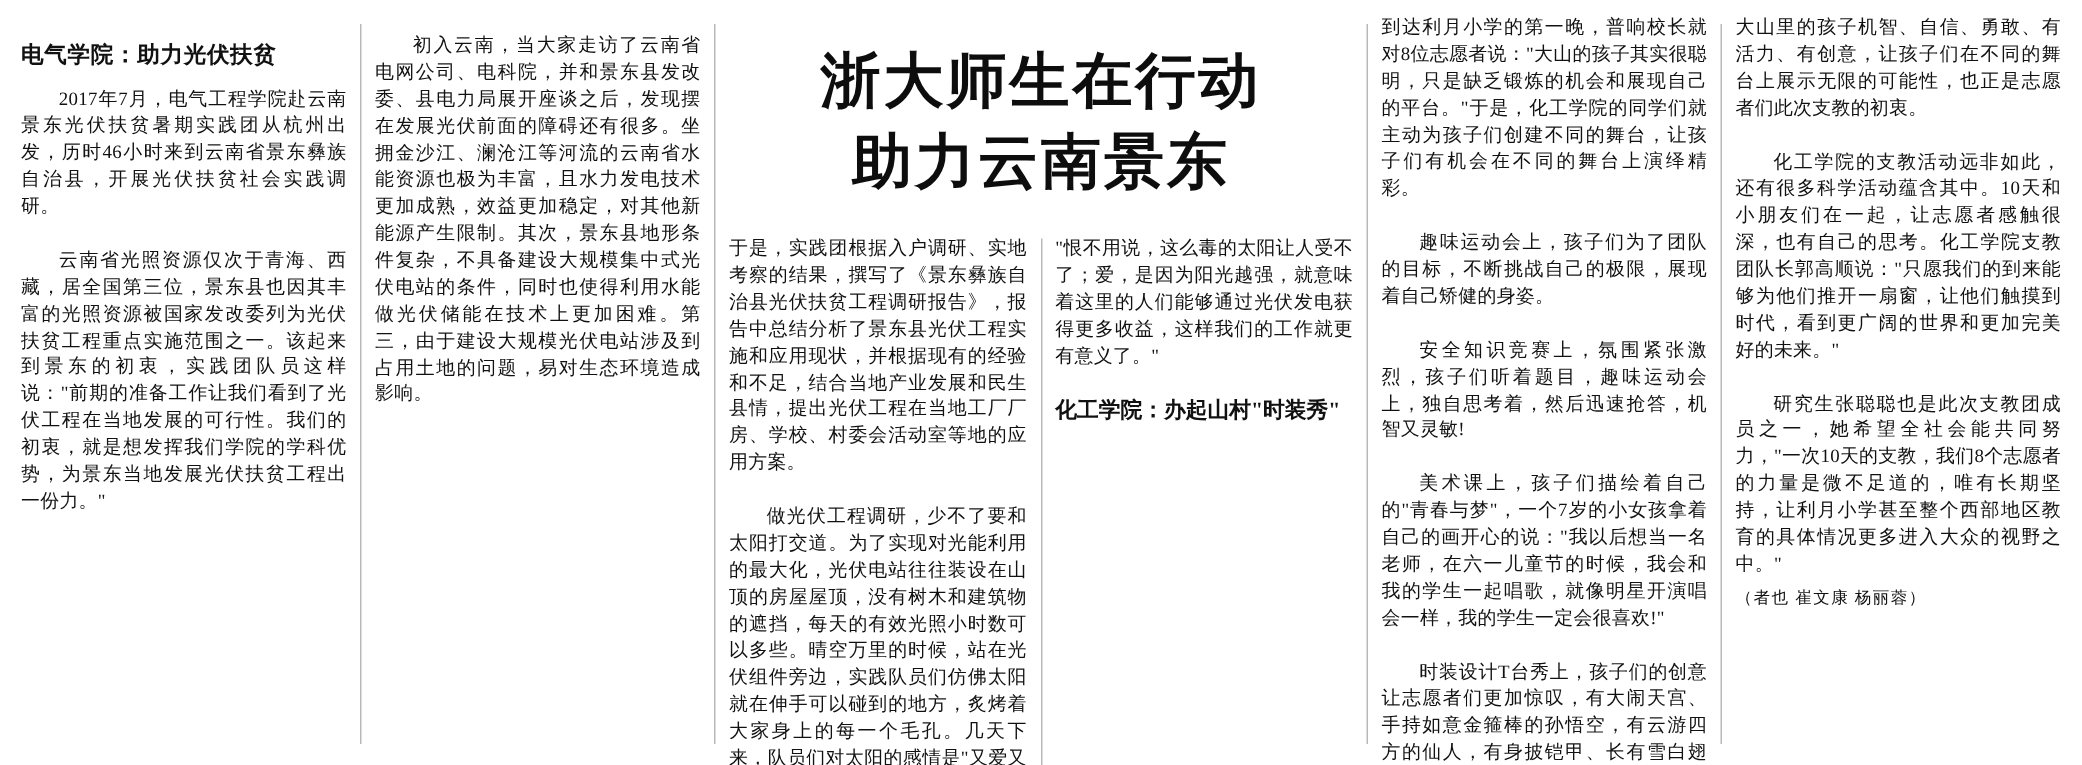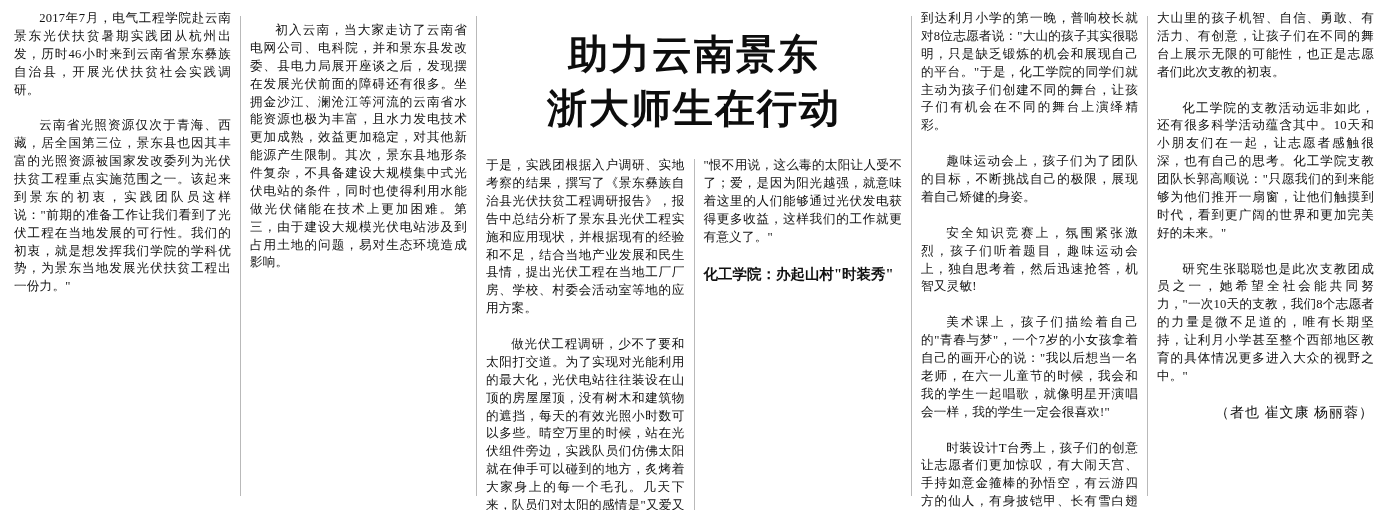--- a/index.html
+++ b/index.html
@@ -89,50 +89,50 @@
     width: 199px;
     box-sizing: border-box;
   }
   .sub-rule {
     width: 1px;
     background: #b9b9b9;
     margin: 2px 9px 6px 9px;
     flex: 0 0 1px;
   }
   .sig {
-    font-size: 14px;
-    text-align: right;
-    margin-top: 18px;
+    font-size: 11px;
+    margin-top: 5px;
     letter-spacing: 1px;
   }
   .spacer-top { height: 12px; }
 </style>
 </head>
 <body>
 
 <div class="page">
 
   <div class="col col-1">
+    <div class="headline-small">电气学院：助力光伏扶贫</div>
     <p class="body">2017年7月，电气工程学院赴云南景东光伏扶贫暑期实践团从杭州出发，历时46小时来到云南省景东彝族自治县，开展光伏扶贫社会实践调研。</p>
     <p class="body">云南省光照资源仅次于青海、西藏，居全国第三位，景东县也因其丰富的光照资源被国家发改委列为光伏扶贫工程重点实施范围之一。该起来到景东的初衷，实践团队员这样说："前期的准备工作让我们看到了光伏工程在当地发展的可行性。我们的初衷，就是想发挥我们学院的学科优势，为景东当地发展光伏扶贫工程出一份力。"</p>
   </div>
 
   <div class="vrule"></div>
 
   <div class="col col-2">
     <div class="spacer-top"></div>
     <p class="body">初入云南，当大家走访了云南省电网公司、电科院，并和景东县发改委、县电力局展开座谈之后，发现摆在发展光伏前面的障碍还有很多。坐拥金沙江、澜沧江等河流的云南省水能资源也极为丰富，且水力发电技术更加成熟，效益更加稳定，对其他新能源产生限制。其次，景东县地形条件复杂，不具备建设大规模集中式光伏电站的条件，同时也使得利用水能做光伏储能在技术上更加困难。第三，由于建设大规模光伏电站涉及到占用土地的问题，易对生态环境造成影响。</p>
   </div>
 
   <div class="vrule"></div>
 
   <div class="col col-wide">
     <div class="masthead">
+      <div class="line">浙大师生在行动</div>
       <div class="line">助力云南景东</div>
-      <div class="line">浙大师生在行动</div>
     </div>
     <div class="two-sub">
       <div class="sub">
         <p class="body cont">于是，实践团根据入户调研、实地考察的结果，撰写了《景东彝族自治县光伏扶贫工程调研报告》，报告中总结分析了景东县光伏工程实施和应用现状，并根据现有的经验和不足，结合当地产业发展和民生县情，提出光伏工程在当地工厂厂房、学校、村委会活动室等地的应用方案。</p>
         <p class="body">做光伏工程调研，少不了要和太阳打交道。为了实现对光能利用的最大化，光伏电站往往装设在山顶的房屋屋顶，没有树木和建筑物的遮挡，每天的有效光照小时数可以多些。晴空万里的时候，站在光伏组件旁边，实践队员们仿佛太阳就在伸手可以碰到的地方，炙烤着大家身上的每一个毛孔。几天下来，队员们对太阳的感情是"又爱又恨"。</p>
       </div>
       <div class="sub-rule"></div>
       <div class="sub">
         <p class="body cont">"恨不用说，这么毒的太阳让人受不了；爱，是因为阳光越强，就意味着这里的人们能够通过光伏发电获得更多收益，这样我们的工作就更有意义了。"</p>
         <p class="body"></p>

